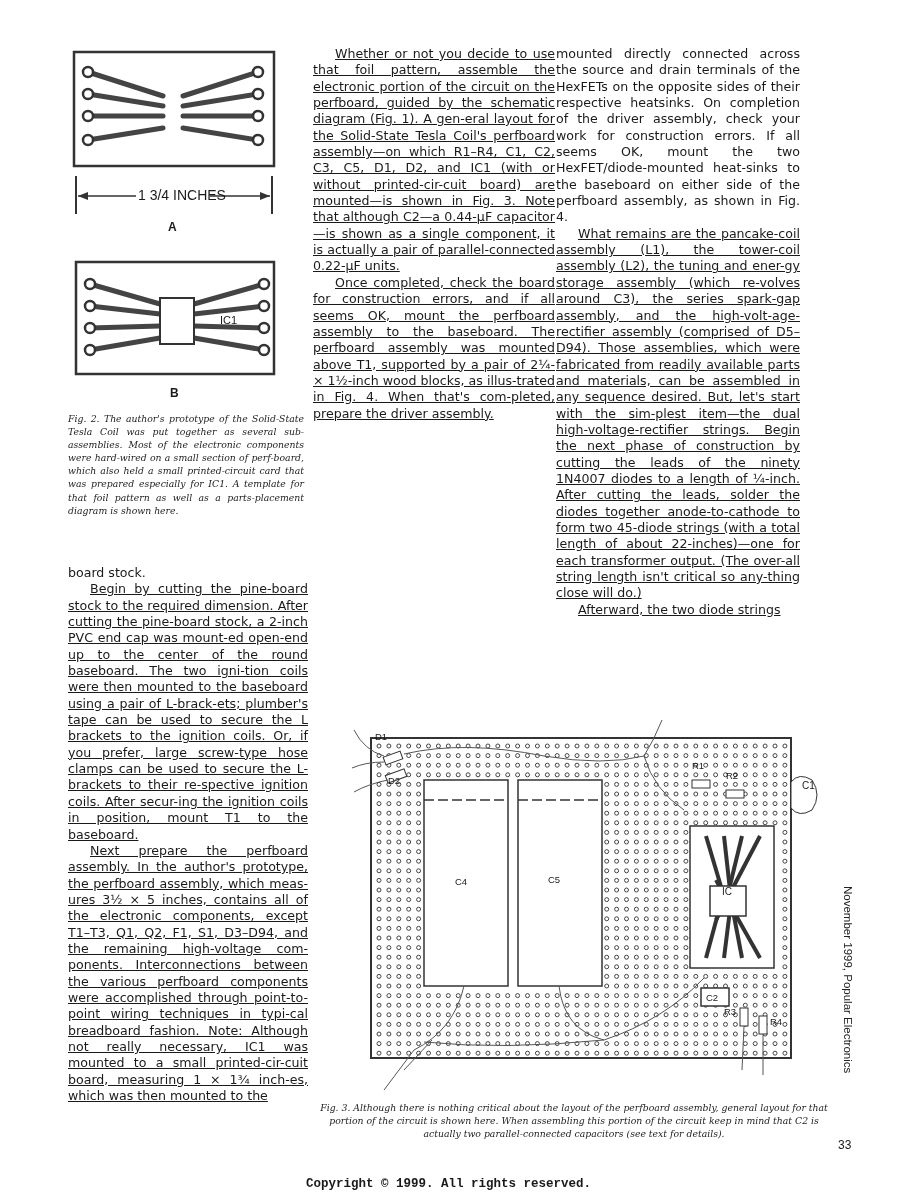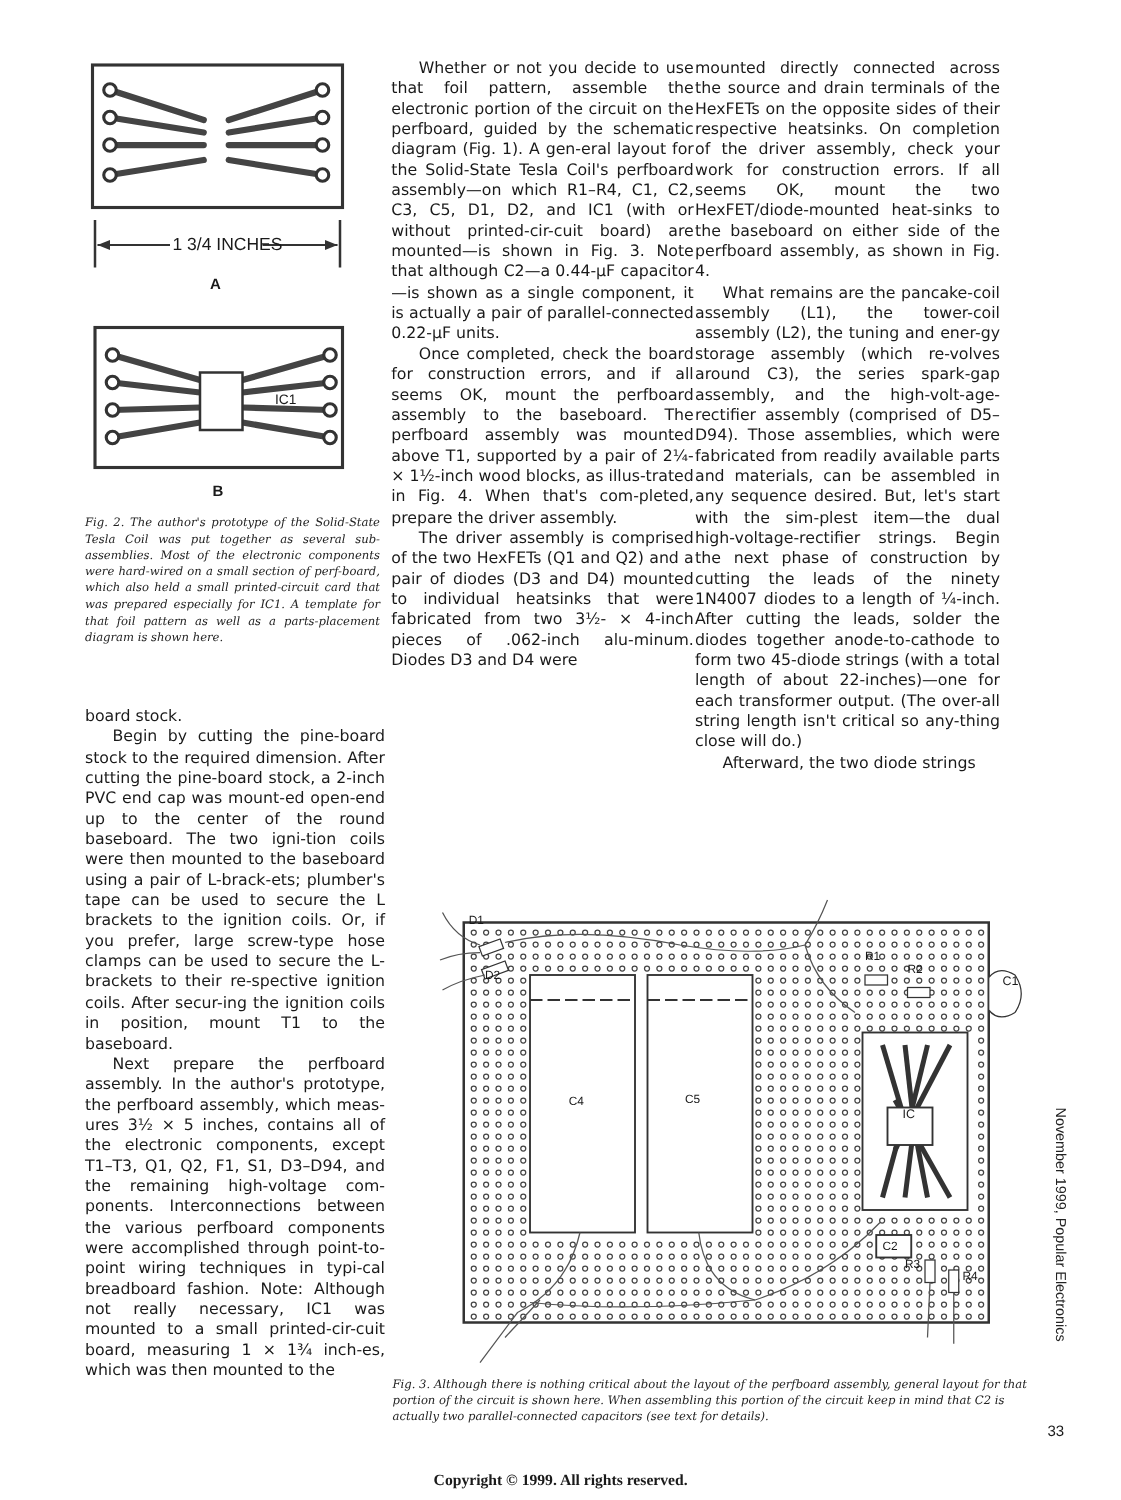--- a/index.html
+++ b/index.html
@@ -1,41 +1,41 @@
 <!DOCTYPE html>
 <html><head>
 <meta charset="utf-8">
 <style>
   html, body { margin:0; padding:0; background:#ffffff; }
   body { width:897px; height:1200px; position:relative; overflow:hidden; color:#1a1a1a;
          font-family:"DejaVu Sans", sans-serif; }
   .col { position:absolute; font-size:12.6px; line-height:16.35px; text-align:justify;
          letter-spacing:0; }
   .col p { margin:0; }
-  .col p.ind { text-indent:22px; }
+  .col p.ind { text-indent:22px;text-decoration:underline; }
   #col1-text { left:68px; top:565px; width:240px; }
   #col2 { left:313px; top:46px; width:242px; }
   #col3 { left:556px; top:46px; width:244px; }
   .cap { position:absolute; font-family:"DejaVu Serif", serif; font-style:italic;
          font-size:9.3px; line-height:13.1px; color:#222; text-align:justify; }
   #fig2-cap { left:68px; top:412px; width:236px; }
-  #fig3-cap { left:314px; top:1101px; width:520px; text-align:left; }
+  #fig3-cap { left:314px; top:1101px; width:520px; text-align:center; }
   #fig2a { position:absolute; left:68px; top:44px; width:210px; height:200px; }
   #fig2b { position:absolute; left:68px; top:258px; width:210px; height:140px; }
   .figlabel { position:absolute; font-family:"Liberation Sans", sans-serif; font-weight:bold;
               font-size:12px; }
   #fig3 { position:absolute; left:344px; top:710px; width:480px; height:390px; }
   #side-caption { position:absolute; left:838px; top:890px; width:14px; height:240px; }
   #side-caption span { position:absolute; left:-110px; top:110px; width:240px;
               transform:rotate(90deg); transform-origin:center; white-space:nowrap;
               font-family:"Liberation Sans", sans-serif; font-size:11.5px; color:#222; }
   #page-num { position:absolute; left:838px; top:1138px; font-family:"Liberation Sans", sans-serif;
               font-weight:normal; font-size:12px; }
   #copyright { position:absolute; left:0; width:897px; top:1177px; text-align:center;
-              font-family:Liberation Serif, serif; font-weight:bold; font-size:12.5px; }
+              font-family:Liberation Mono, monospace; font-weight:bold; font-size:12.5px; }
 </style>
 </head>
 <body>
 
 <svg id="fig2a" viewBox="0 0 210 200">
   <rect x="6" y="8" width="200" height="114" fill="none" stroke="#333" stroke-width="2.5"></rect>
   <g stroke="#444" stroke-width="5" stroke-linecap="round" fill="none">
     <line x1="20" y1="28" x2="95" y2="52"></line>
       <line x1="20" y1="50" x2="95" y2="62"></line>
     <line x1="20" y1="72" x2="95" y2="72"></line>
@@ -96,21 +96,20 @@
 
 <div id="col1-text" class="col">
   <p>board stock.</p>
   <p class="ind">Begin by cutting the pine-board stock to the required dimension. After cutting the pine-board stock, a 2-inch PVC end cap was mount-ed open-end up to the center of the round baseboard. The two igni-tion coils were then mounted to the baseboard using a pair of L-brack-ets; plumber's tape can be used to secure the L brackets to the ignition coils. Or, if you prefer, large screw-type hose clamps can be used to secure the L-brackets to their re-spective ignition coils. After secur-ing the ignition coils in position, mount T1 to the baseboard.</p>
   <p class="ind">Next prepare the perfboard assembly. In the author's prototype, the perfboard assembly, which meas-ures 3½ × 5 inches, contains all of the electronic components, except T1–T3, Q1, Q2, F1, S1, D3–D94, and the remaining high-voltage com-ponents. Interconnections between the various perfboard components were accomplished through point-to-point wiring techniques in typi-cal breadboard fashion. Note: Although not really necessary, IC1 was mounted to a small printed-cir-cuit board, measuring 1 × 1¾ inch-es, which was then mounted to the</p>
 </div>
 
 <div id="col2" class="col">
   <p class="ind">Whether or not you decide to use that foil pattern, assemble the electronic portion of the circuit on the perfboard, guided by the schematic diagram (Fig. 1). A gen-eral layout for the Solid-State Tesla Coil's perfboard assembly—on which R1–R4, C1, C2, C3, C5, D1, D2, and IC1 (with or without printed-cir-cuit board) are mounted—is shown in Fig. 3. Note that although C2—a 0.44-µF capacitor—is shown as a single component, it is actually a pair of parallel-connected 0.22-µF units.</p>
   <p class="ind">Once completed, check the board for construction errors, and if all seems OK, mount the perfboard assembly to the baseboard. The perfboard assembly was mounted above T1, supported by a pair of 2¼- × 1½-inch wood blocks, as illus-trated in Fig. 4. When that's com-pleted, prepare the driver assembly.</p>
-  <p class="ind">The driver assembly is comprised of the two HexFETs (Q1 and Q2) and a pair of diodes (D3 and D4) mounted to individual heatsinks that were fabricated from two 3½- × 4-inch pieces of .062-inch alu-minum. Diodes D3 and D4 were</p>
 </div>
 
 <div id="col3" class="col">
   <p>mounted directly connected across the source and drain terminals of the HexFETs on the opposite sides of their respective heatsinks. On completion of the driver assembly, check your work for construction errors. If all seems OK, mount the two HexFET/diode-mounted heat-sinks to the baseboard on either side of the perfboard assembly, as shown in Fig. 4.</p>
   <p class="ind">What remains are the pancake-coil assembly (L1), the tower-coil assembly (L2), the tuning and ener-gy storage assembly (which re-volves around C3), the series spark-gap assembly, and the high-volt-age-rectifier assembly (comprised of D5–D94). Those assemblies, which were fabricated from readily available parts and materials, can be assembled in any sequence desired. But, let's start with the sim-plest item—the dual high-voltage-rectifier strings. Begin the next phase of construction by cutting the leads of the ninety 1N4007 diodes to a length of ¼-inch. After cutting the leads, solder the diodes together anode-to-cathode to form two 45-diode strings (with a total length of about 22-inches)—one for each transformer output. (The over-all string length isn't critical so any-thing close will do.)</p>
   <p class="ind">Afterward, the two diode strings</p>
 </div>
 
 <svg id="fig3" viewBox="0 0 480 390">
   <rect x="27" y="28" width="420" height="320" fill="#fff" stroke="#333" stroke-width="2"></rect>

